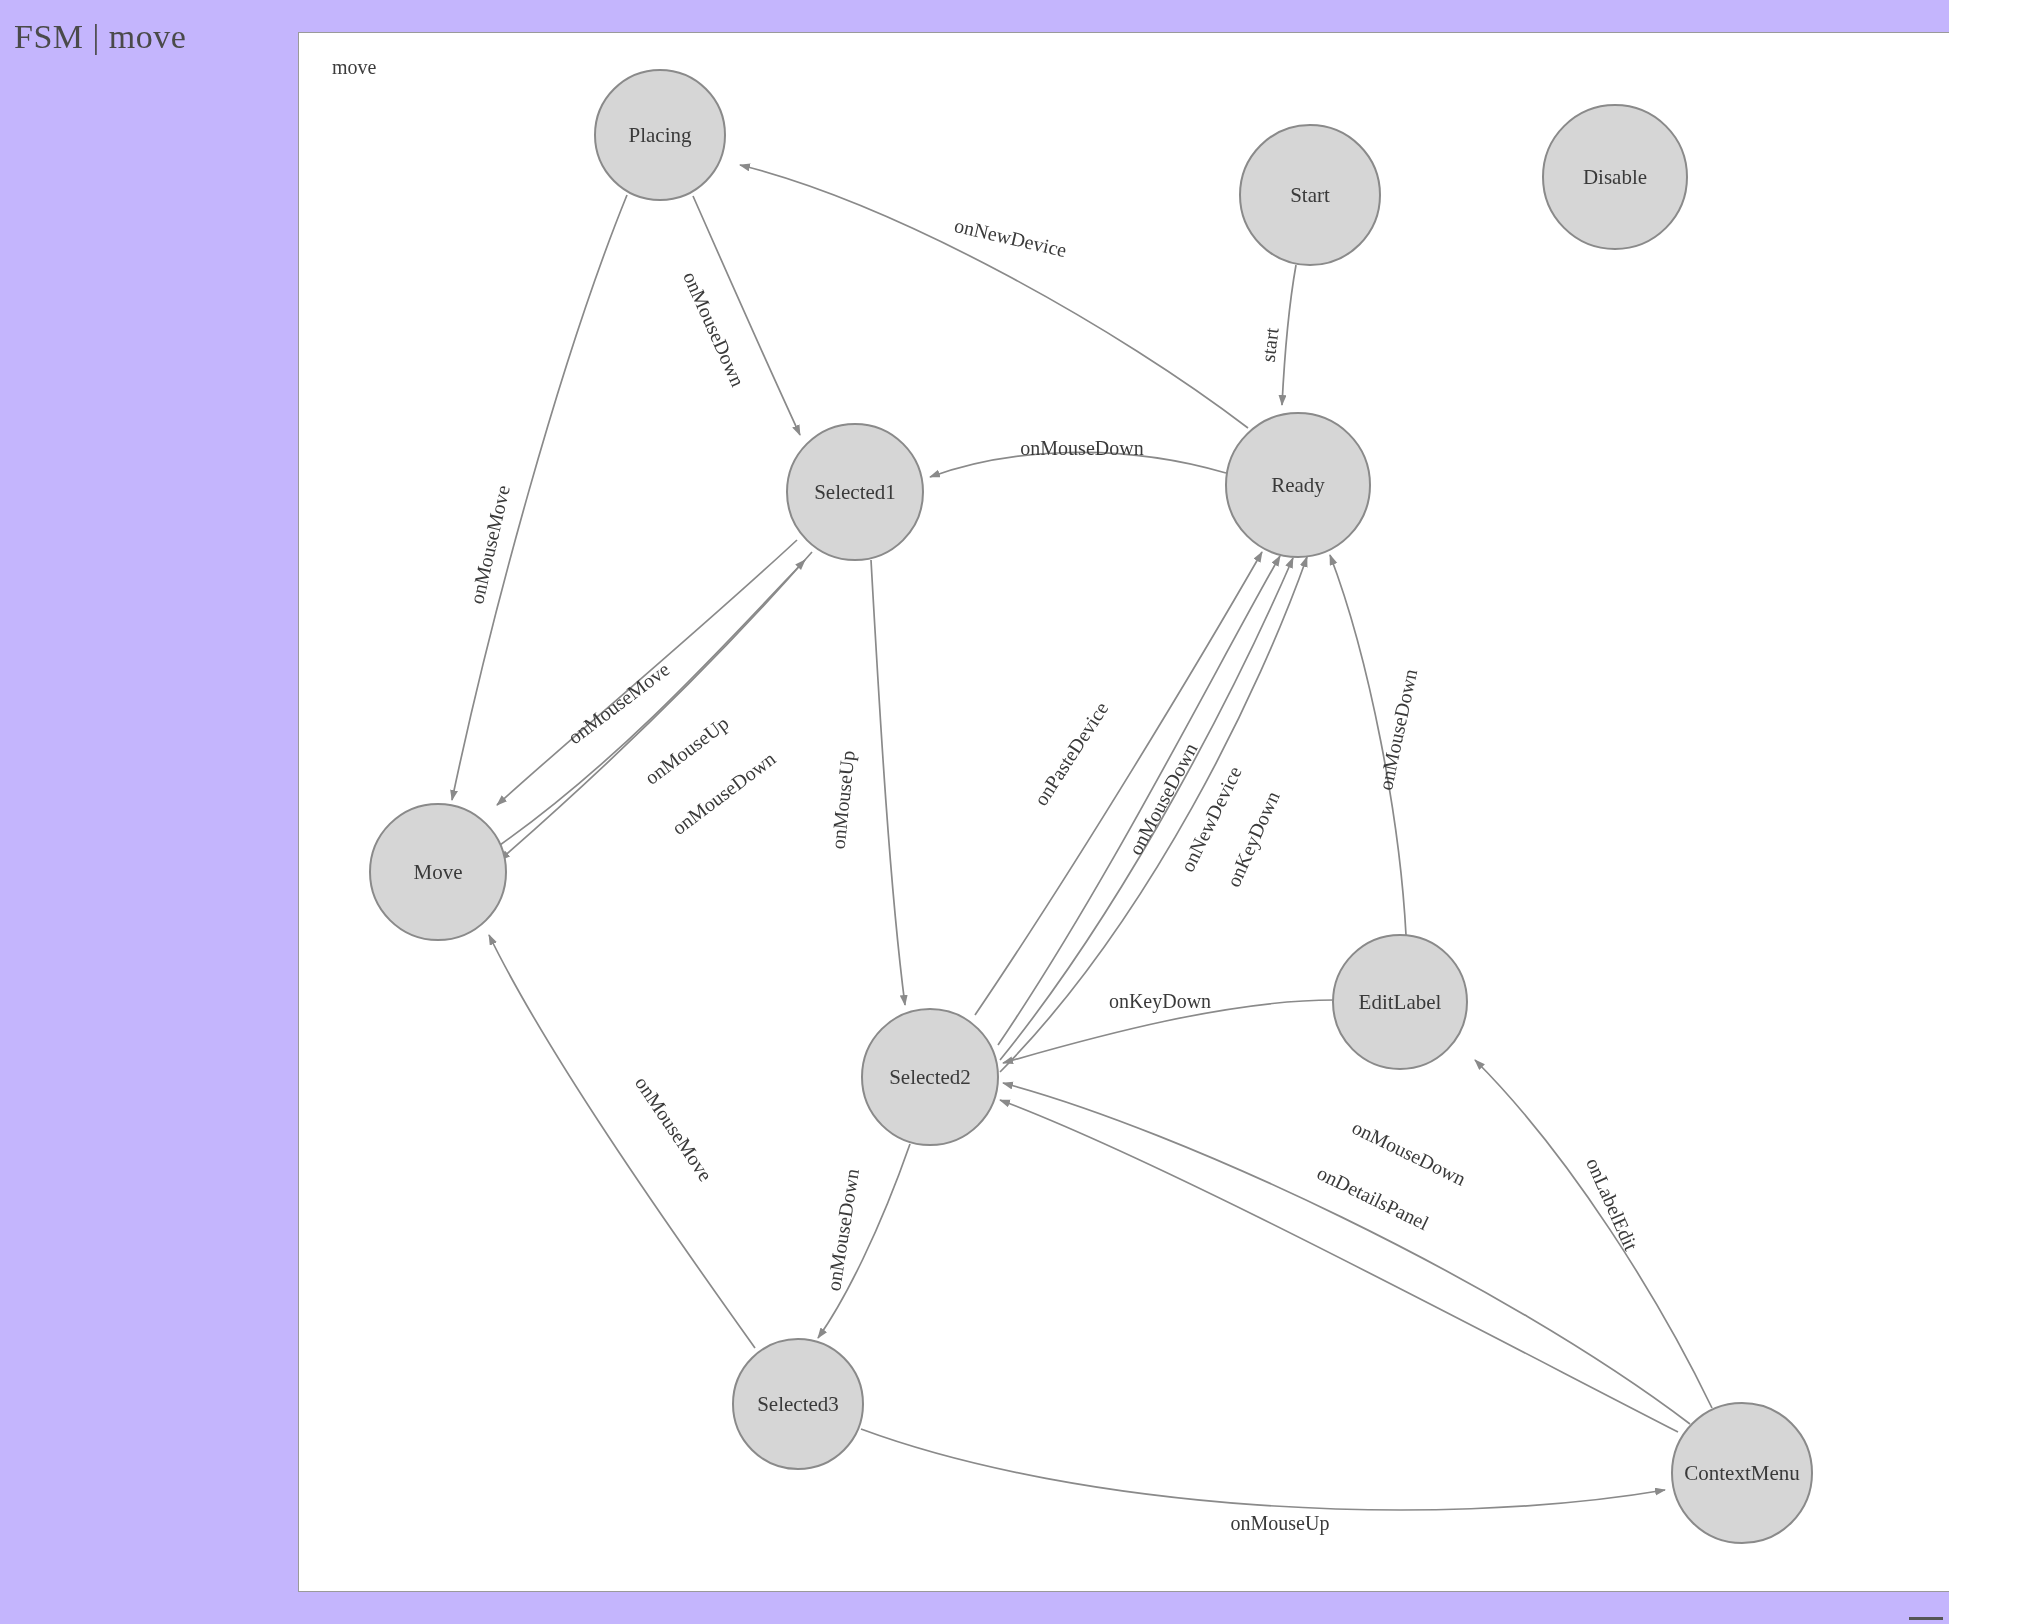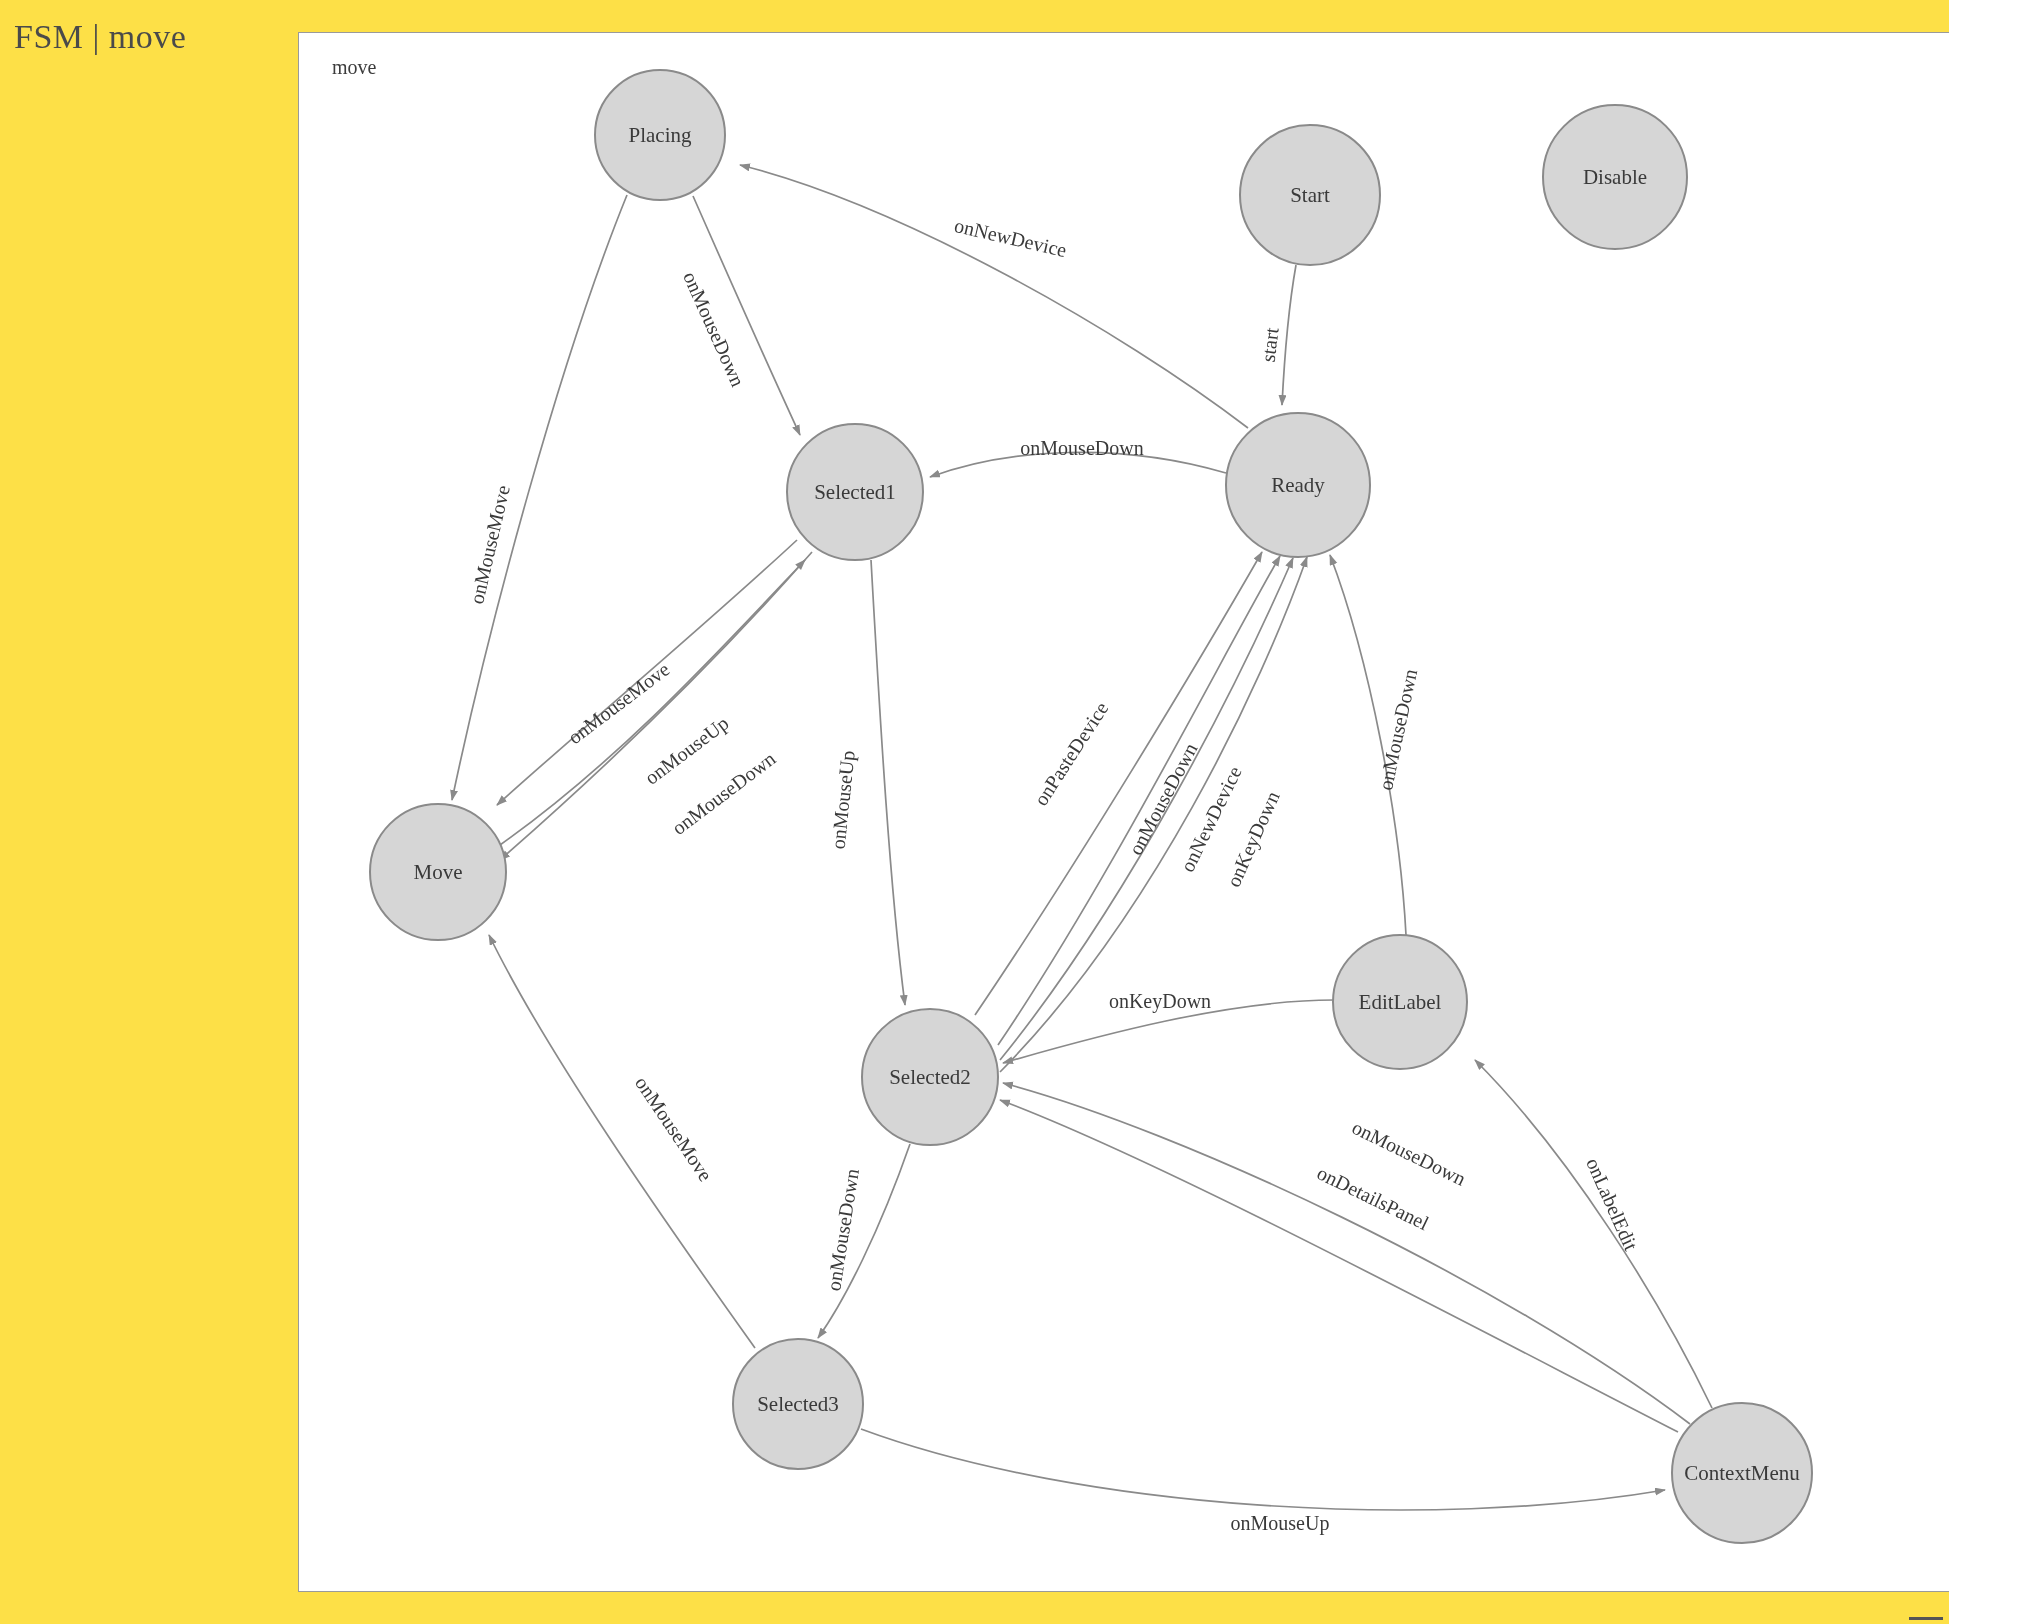--- a/index.html
+++ b/index.html
@@ -4,21 +4,21 @@
 <style>
   html, body {
     margin: 0;
     padding: 0;
     background: #ffffff;
   }
   #page {
     position: relative;
     width: 1949px;
     height: 1624px;
-    background: #fde047;
+    background: #c4b5fd;
     font-family: "Liberation Serif", serif;
     overflow: hidden;
   }
   #title {
     position: absolute;
     left: 14px;
     top: 18px;
     font-size: 34px;
     color: #4a4a4a;
     font-family: "Liberation Serif", serif;

